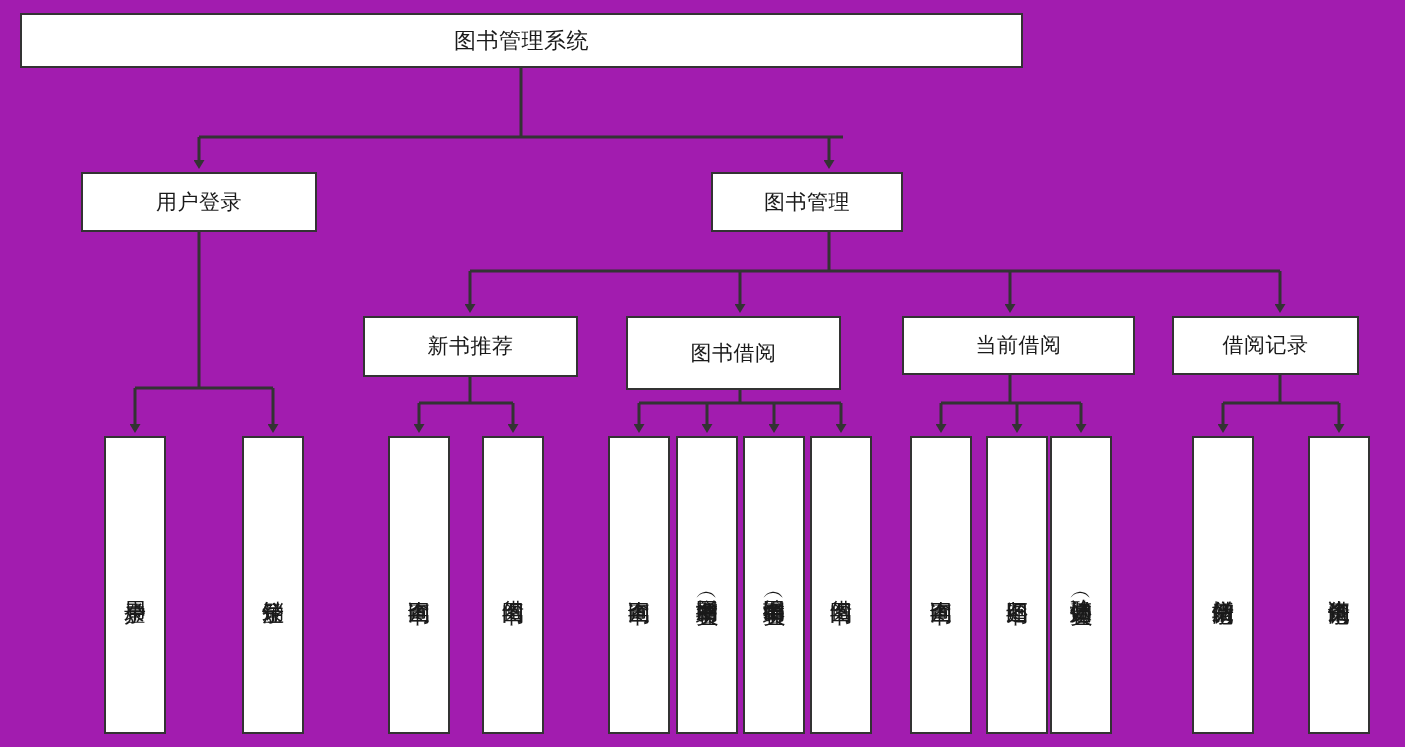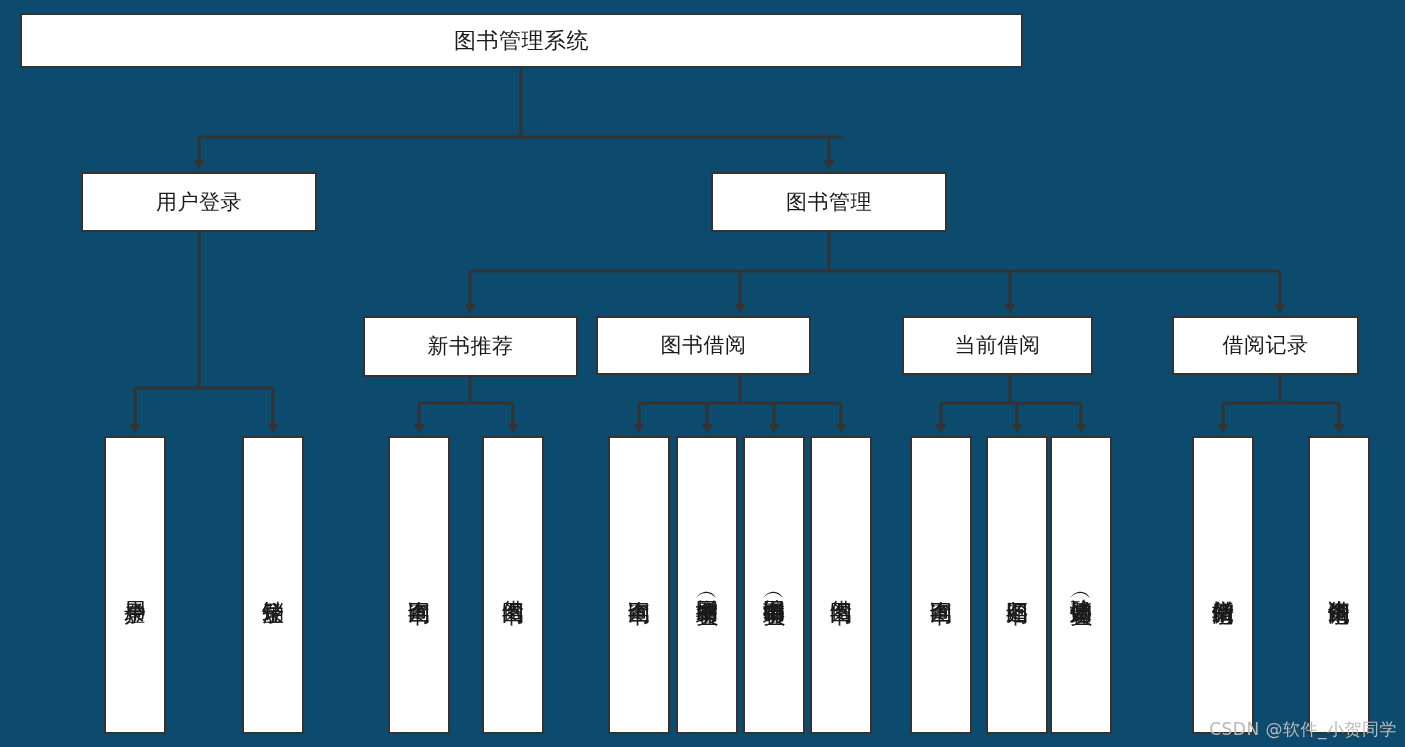--- a/index.html
+++ b/index.html
@@ -7,21 +7,21 @@
     padding: 0;
     background: #ffffff;
   }
   body {
     font-family: "DejaVu Sans", "Liberation Sans", sans-serif;
   }
   #canvas {
     position: relative;
     width: 1405px;
     height: 747px;
-    background: #0c4a6e;
+    background: #a21caf;
     overflow: hidden;
   }
   svg#edges {
     position: absolute;
     left: 0;
     top: 0;
     width: 1405px;
     height: 747px;
     pointer-events: none;
   }
@@ -121,31 +121,31 @@
     </g>
   </svg>
 
   <div class="node root" style="left: 20px; top: 13px; width: 1003px; height: 55px;">
     <span class="label">图书管理系统</span>
   </div>
 
   <div class="node lvl2" style="left: 81px; top: 172px; width: 236px; height: 60px;">
     <span class="label">用户登录</span>
   </div>
-  <div class="node lvl2" style="left: 711px; top: 172px; width: 236px; height: 60px;">
+  <div class="node lvl2" style="left: 711px; top: 172px; width: 192px; height: 60px;">
     <span class="label">图书管理</span>
   </div>
 
   <div class="node lvl3" style="left: 363px; top: 316px; width: 215px; height: 61px;">
     <span class="label">新书推荐</span>
   </div>
-  <div class="node lvl3" style="left: 596px; top: 316px; width: 215px; height: 59px;">
+  <div class="node lvl3" style="left: 626px; top: 316px; width: 215px; height: 74px;">
     <span class="label">图书借阅</span>
   </div>
-  <div class="node lvl3" style="left: 902px; top: 316px; width: 191px; height: 59px;">
+  <div class="node lvl3" style="left: 902px; top: 316px; width: 233px; height: 59px;">
     <span class="label">当前借阅</span>
   </div>
   <div class="node lvl3" style="left: 1172px; top: 316px; width: 187px; height: 59px;">
     <span class="label">借阅记录</span>
   </div>
 
   <div class="node leaf" style="left: 104px; top: 436px; width: 62px; height: 298px;">
     <span class="label">用户登录</span>
   </div>
   <div class="node leaf" style="left: 242px; top: 436px; width: 62px; height: 298px;">
@@ -178,15 +178,14 @@
   <div class="node leaf" style="left: 1050px; top: 436px; width: 62px; height: 298px;">
     <span class="label">确认归还（管理员）</span>
   </div>
   <div class="node leaf" style="left: 1192px; top: 436px; width: 62px; height: 298px;">
     <span class="label">新增借阅记录</span>
   </div>
   <div class="node leaf" style="left: 1308px; top: 436px; width: 62px; height: 298px;">
     <span class="label">查询借阅记录</span>
   </div>
 
-  <div class="watermark">CSDN @软件_小贺同学</div>
 
 </div>
 
 </body></html>

